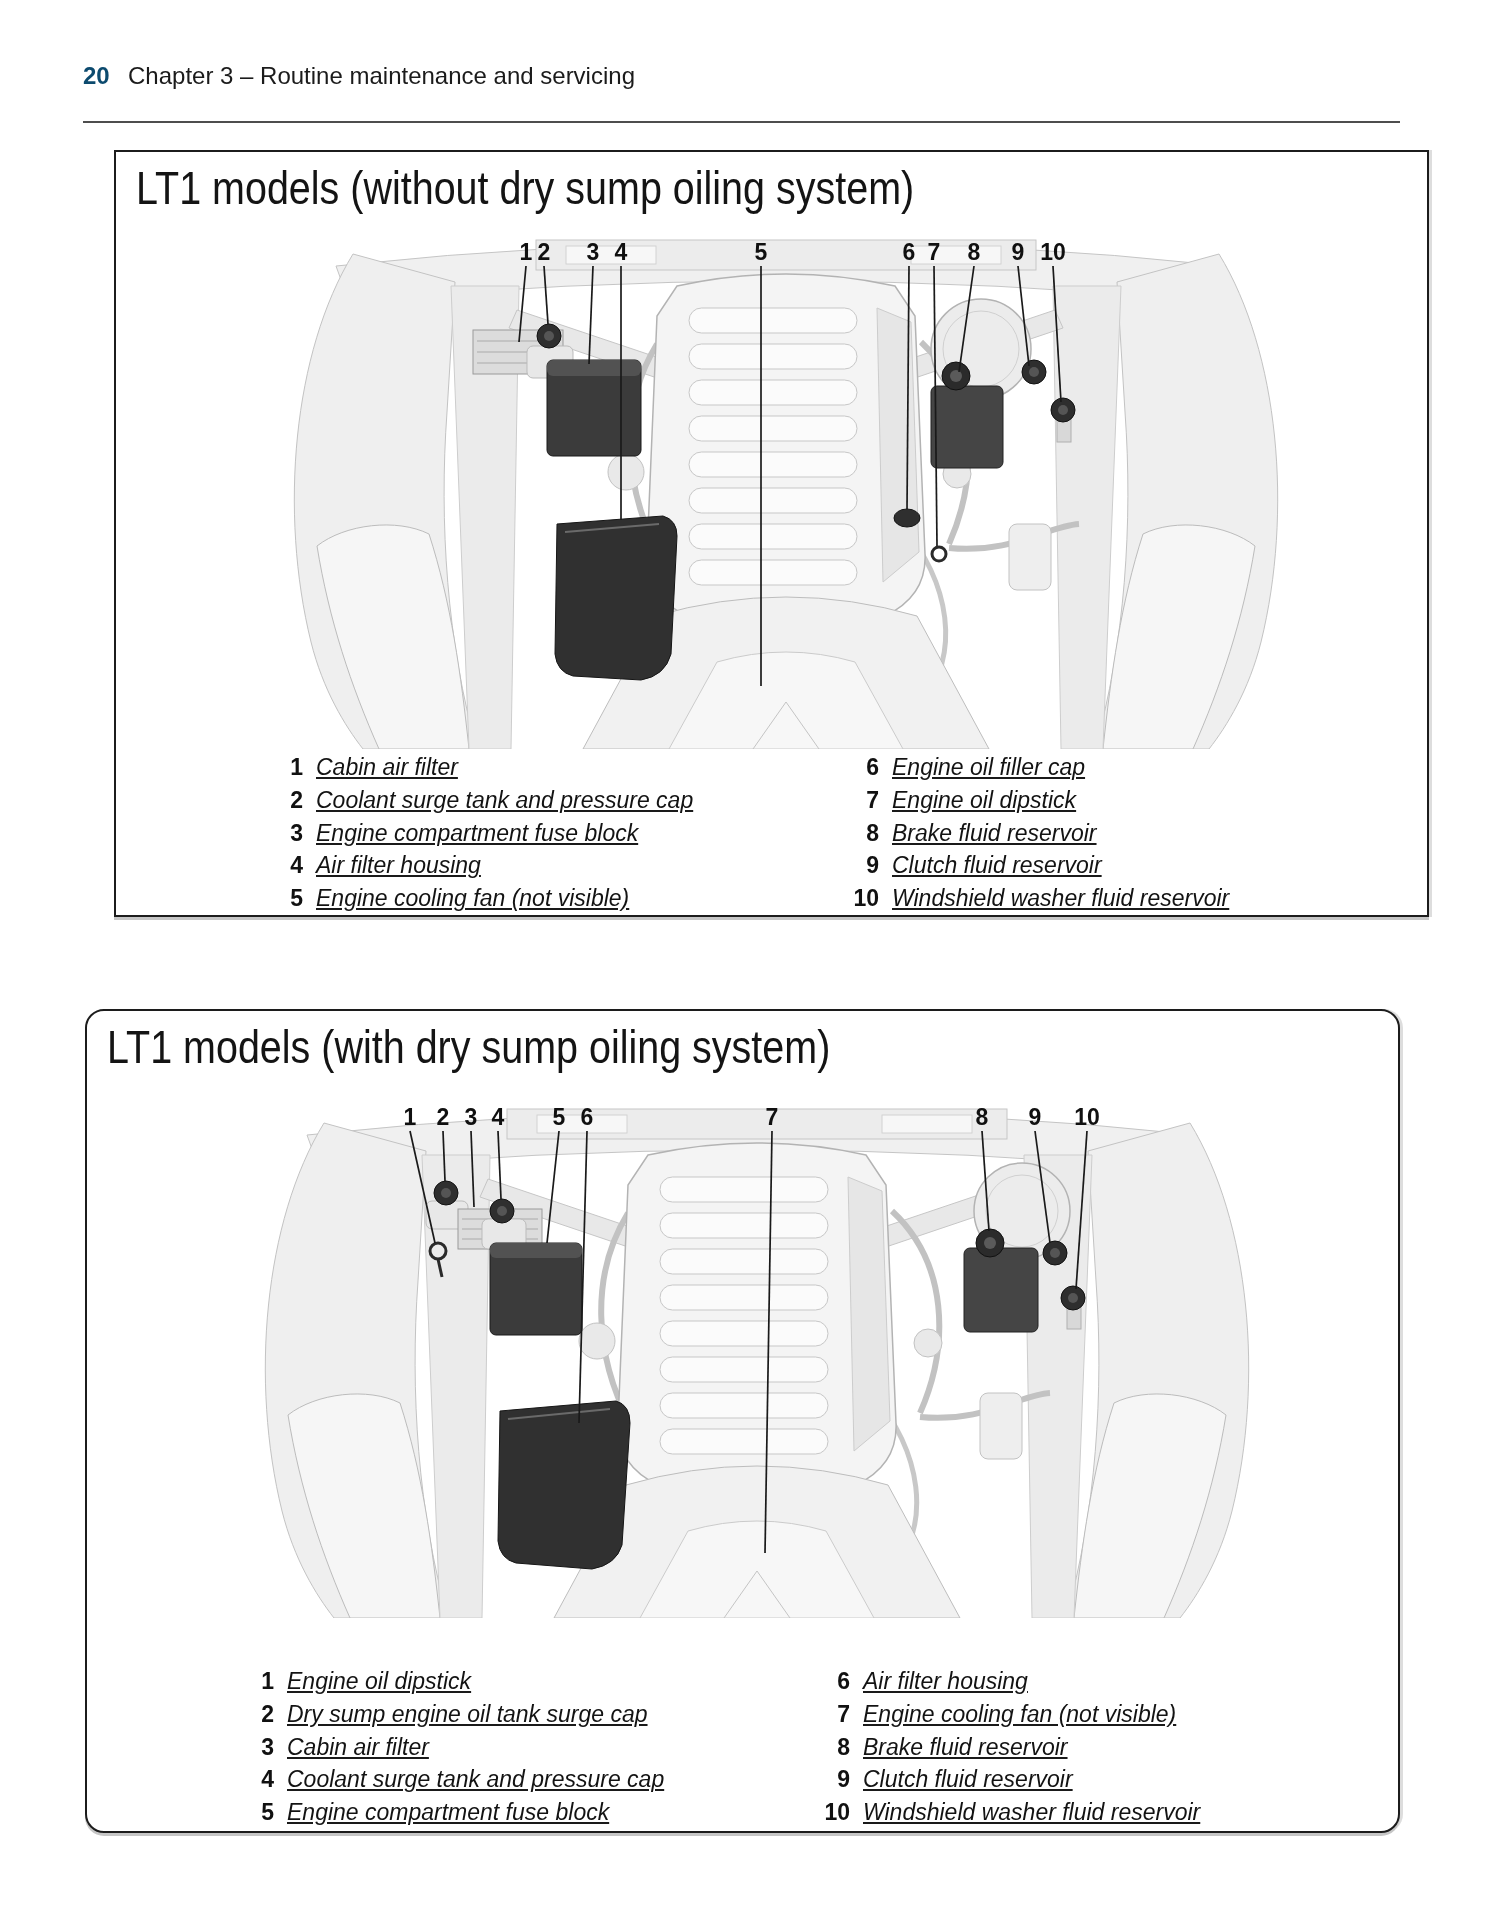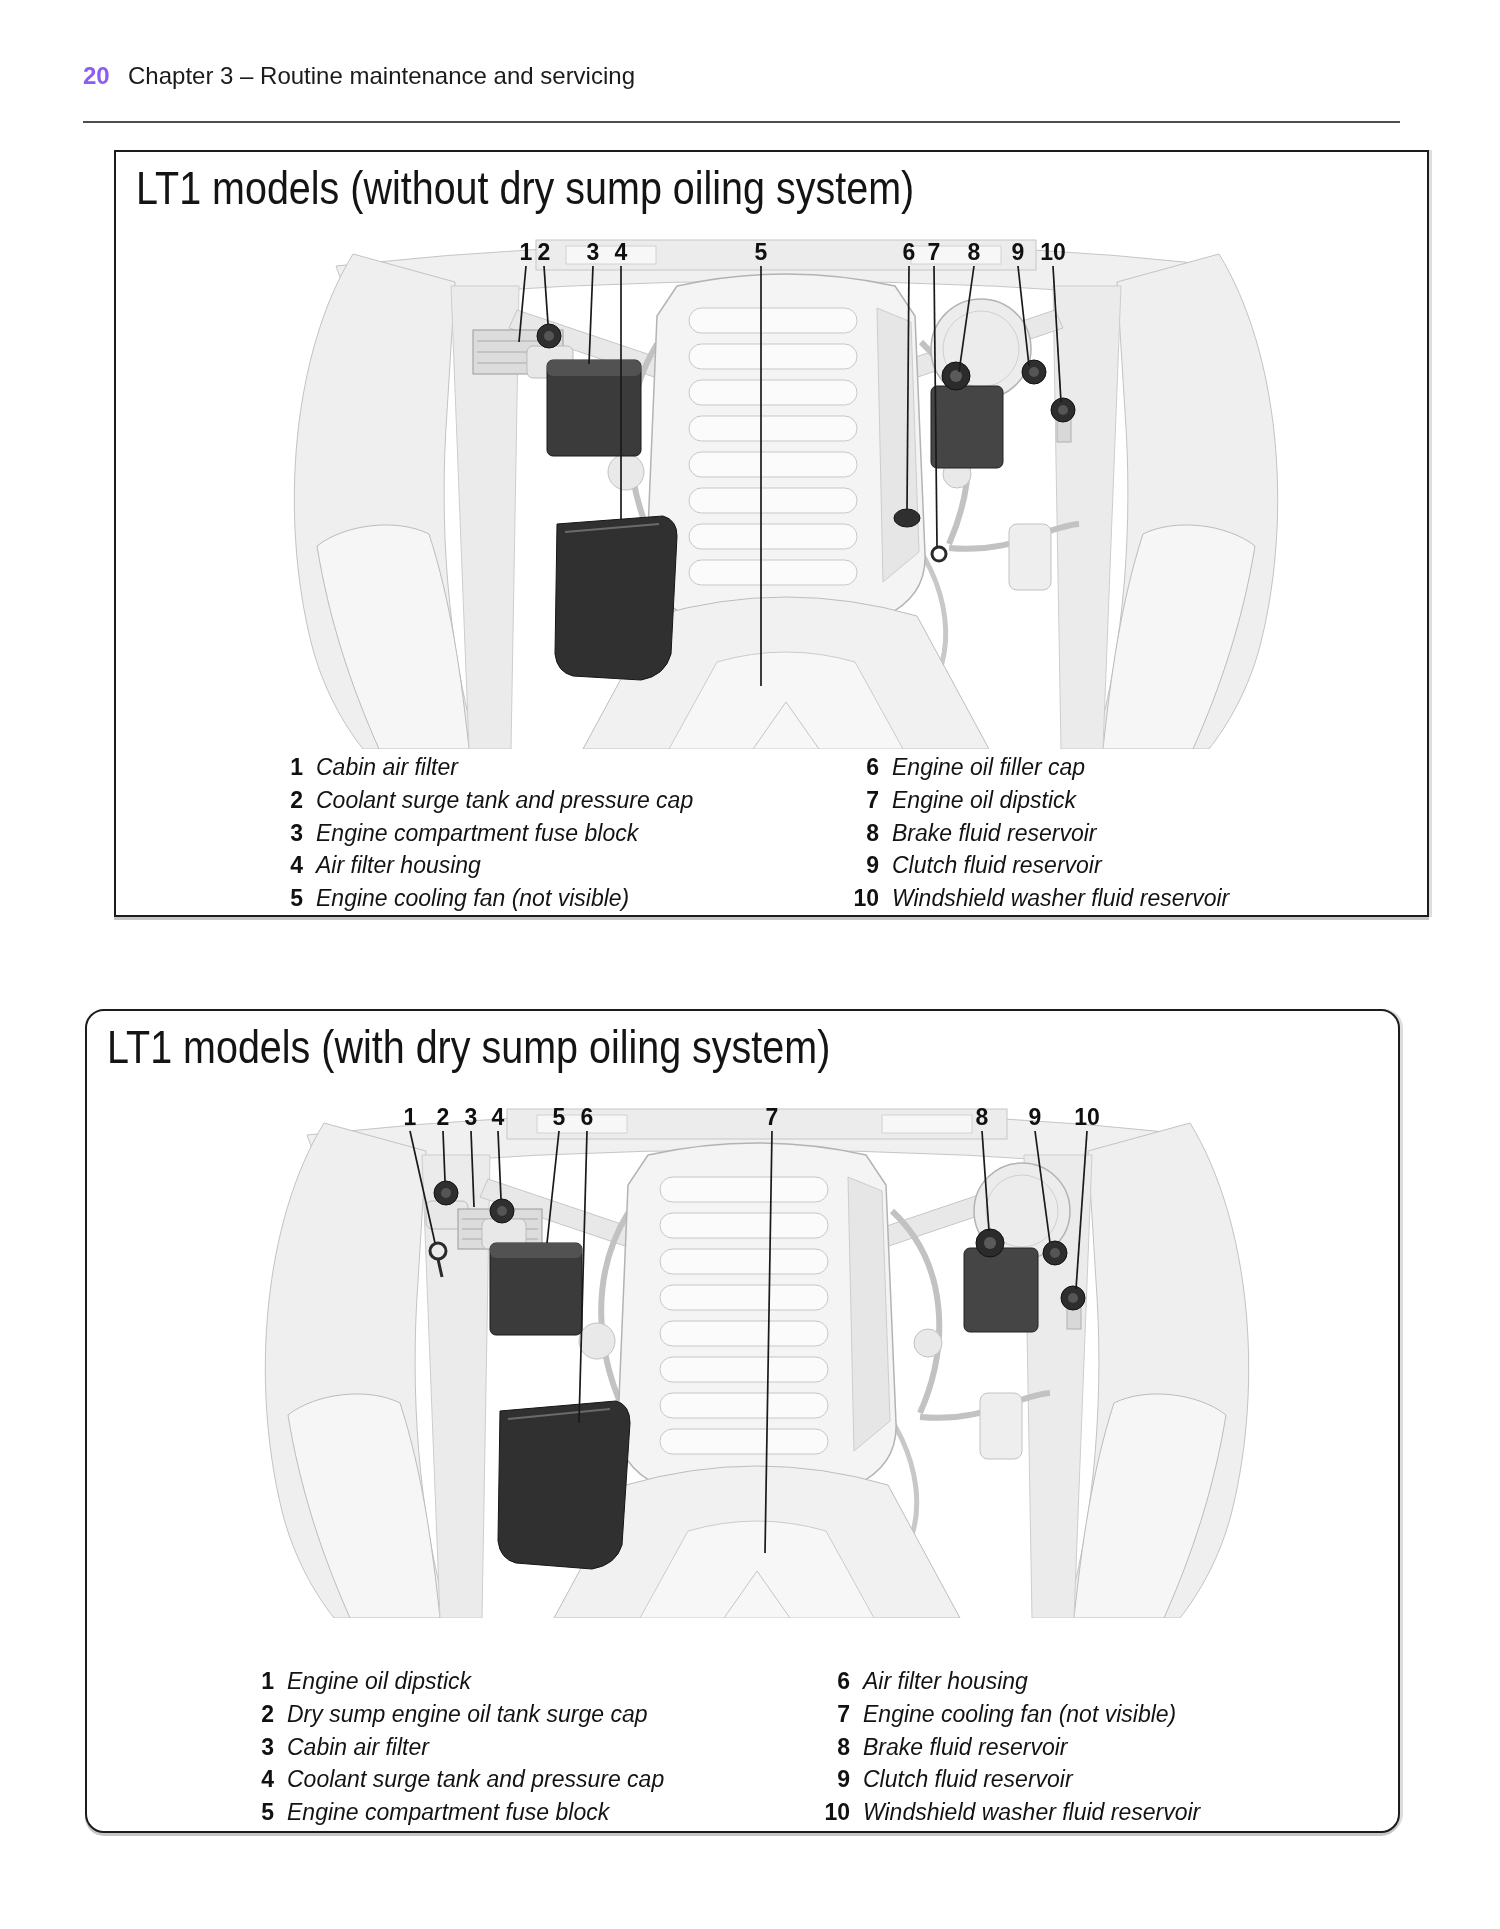--- a/index.html
+++ b/index.html
@@ -5,21 +5,21 @@
   * { margin:0; padding:0; box-sizing:border-box; }
   html,body { background:#ffffff; }
   body {
     width:1500px; height:1929px; position:relative;
     font-family:"Liberation Sans", sans-serif; color:#1a1a1a;
   }
   
   .page-header { position:absolute; left:0; top:0; width:1500px; }
   .page-num {
     position:absolute; left:83px; top:62px;
-    font-size:24px; font-weight:700; color:#8b5cf6;
+    font-size:24px; font-weight:700; color:#0c4a6e;
   }
   .chapter-title {
     position:absolute; left:128px; top:62px;
     font-size:24px; color:#1b1b1b; white-space:nowrap;
   }
   .header-rule {
     position:absolute; left:83px; top:121px; width:1317px; height:2px;
     background:#4d4d4d;
   }
   
@@ -32,21 +32,21 @@
   #box2 { top:1009px; height:824px;border-radius:19px; }
   .fig-title {
     position:absolute; left:20px; top:8px;
     font-size:47px; color:#141414; white-space:nowrap;
     transform:scaleX(0.84); transform-origin:0 0; letter-spacing:0px;
   }
   .bay-svg { position:absolute; left:5px; display:block; }
   #box1 .bay-svg { top:72px; }
   #box2 .bay-svg { top:82px; }
   
-  .legend { position:absolute; font-size:23px; }
+  .legend { position:absolute; font-size:23px;text-decoration:underline; }
   #box1 .legend { top:599px; }
   #box2 .legend { top:654px; }
   .legend.left  { left:137px; width:560px; }
   .legend.right { left:713px; width:580px; }
   .leg-row { line-height:32.8px; white-space:nowrap; }
   .leg-num {
     display:inline-block; min-width:50px; text-align:right;
     font-weight:700; color:#111; margin-right:13px;
   }
   .leg-label { font-style:italic; color:#131313; }

